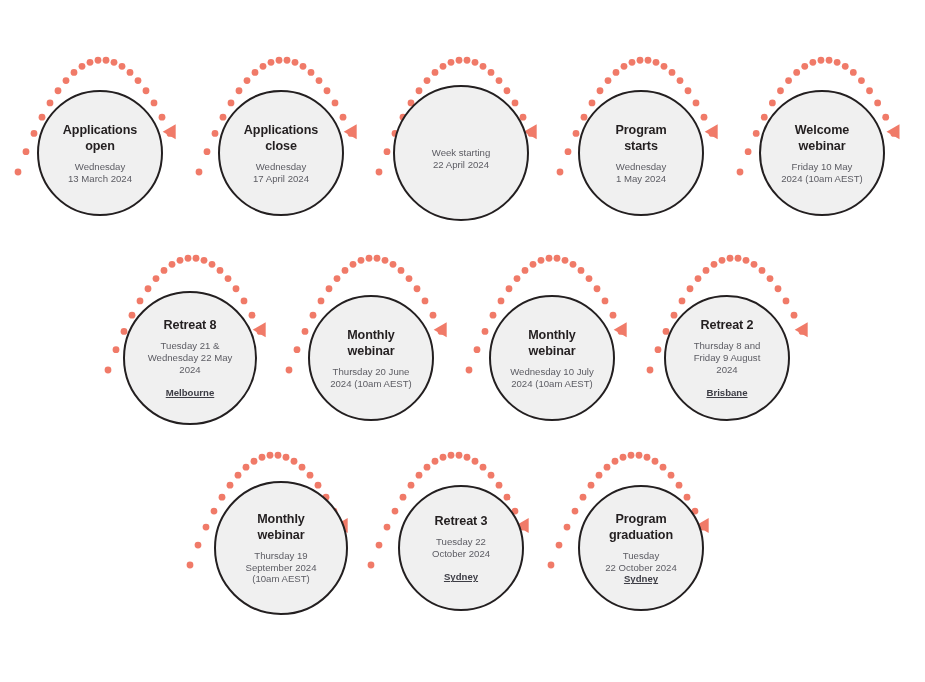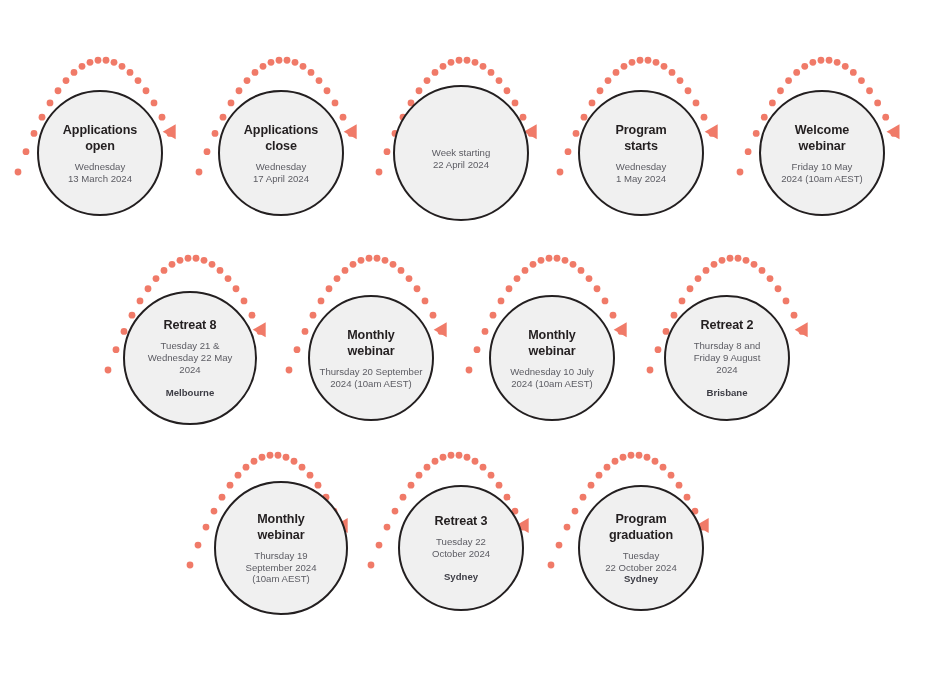--- a/index.html
+++ b/index.html
@@ -65,20 +65,21 @@
     white-space: pre-line;
     margin-top: 7px;
   }
 
   .node-location {
     font-size: 9.6px;
     font-weight: bold;
     line-height: 1.22;
     color: #3d3d45;
     white-space: pre-line;
+    text-decoration: underline;
   }
   .node-location.gap { margin-top: 12px; }
   .node-location.nogap { margin-top: 0px; }
   .node-date.tight { margin-top: 11px; }
 </style>
 </head>
 <body>
 
 <div id="timeline-canvas">
   <svg id="arc-layer" viewBox="0 0 925 682" xmlns="http://www.w3.org/2000/svg">
@@ -391,21 +392,21 @@
       <div class="milestone-node" style="left: 123px; top: 291px; width: 134px; height: 134px;">
         <div class="node-title">Retreat 8</div>
         <div class="node-date">Tuesday 21 &amp;
 Wednesday 22 May
 2024</div>
         <div class="node-location gap">Melbourne</div>
       </div>
       <div class="milestone-node" style="left: 308px; top: 295px; width: 126px; height: 126px;">
         <div class="node-title">Monthly
 webinar</div>
-        <div class="node-date">Thursday 20 September
+        <div class="node-date">Thursday 20 June
 2024 (10am AEST)</div>
       </div>
       <div class="milestone-node" style="left: 489px; top: 295px; width: 126px; height: 126px;">
         <div class="node-title">Monthly
 webinar</div>
         <div class="node-date">Wednesday 10 July
 2024 (10am AEST)</div>
       </div>
       <div class="milestone-node" style="left: 664px; top: 295px; width: 126px; height: 126px;">
         <div class="node-title">Retreat 2</div>

